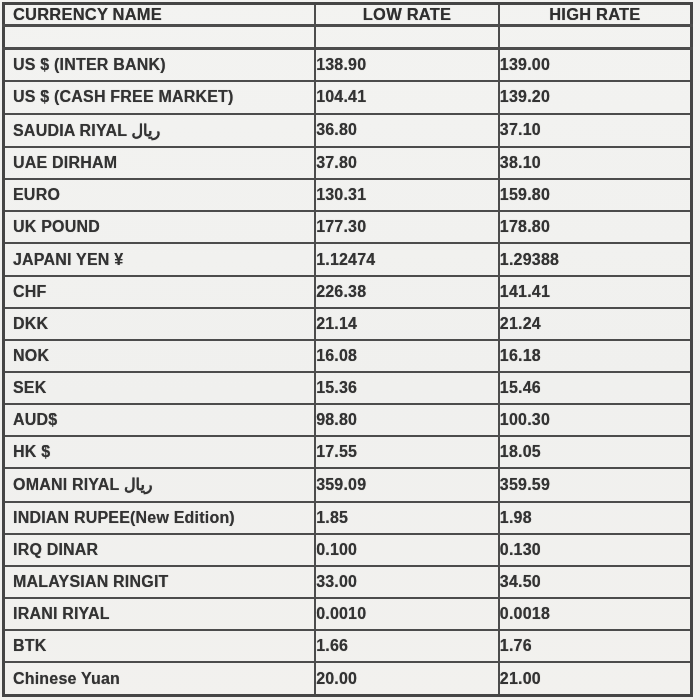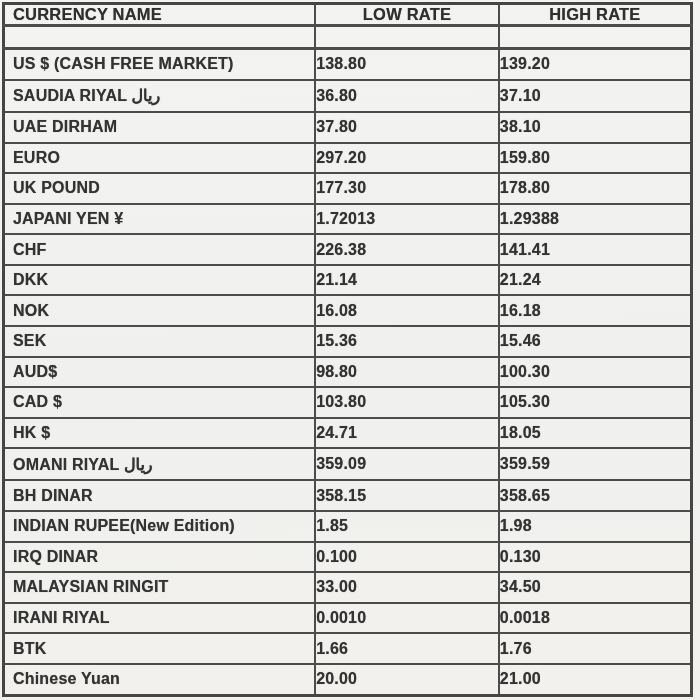--- a/index.html
+++ b/index.html
@@ -69,54 +69,59 @@
         <th class="rate-col">LOW RATE</th>
         <th class="rate-col">HIGH RATE</th>
       </tr>
       <tr class="empty-row">
         <td></td>
         <td></td>
         <td></td>
       </tr>
     </thead>
     <tbody id="rate-rows">
+  <tr class="data-row">
+    <td class="name-cell">US $ (INTER BANK)</td>
+    <td class="rate-cell">138.90</td>
+    <td class="rate-cell">139.00</td>
+  </tr>
 
   <tr class="data-row">
     <td class="name-cell">US $ (CASH FREE MARKET)</td>
-    <td class="rate-cell">138.80</td>
+    <td class="rate-cell">104.41</td>
     <td class="rate-cell">139.20</td>
   </tr>
 
   <tr class="data-row">
     <td class="name-cell">SAUDIA RIYAL ريال</td>
     <td class="rate-cell">36.80</td>
     <td class="rate-cell">37.10</td>
   </tr>
 
   <tr class="data-row">
     <td class="name-cell">UAE DIRHAM</td>
     <td class="rate-cell">37.80</td>
     <td class="rate-cell">38.10</td>
   </tr>
 
   <tr class="data-row">
     <td class="name-cell">EURO</td>
-    <td class="rate-cell">297.20</td>
+    <td class="rate-cell">130.31</td>
     <td class="rate-cell">159.80</td>
   </tr>
 
   <tr class="data-row">
     <td class="name-cell">UK POUND</td>
     <td class="rate-cell">177.30</td>
     <td class="rate-cell">178.80</td>
   </tr>
 
   <tr class="data-row">
     <td class="name-cell">JAPANI YEN ¥</td>
-    <td class="rate-cell">1.72013</td>
+    <td class="rate-cell">1.12474</td>
     <td class="rate-cell">1.29388</td>
   </tr>
 
   <tr class="data-row">
     <td class="name-cell">CHF</td>
     <td class="rate-cell">226.38</td>
     <td class="rate-cell">141.41</td>
   </tr>
 
   <tr class="data-row">
@@ -136,45 +141,35 @@
     <td class="rate-cell">15.36</td>
     <td class="rate-cell">15.46</td>
   </tr>
 
   <tr class="data-row">
     <td class="name-cell">AUD$</td>
     <td class="rate-cell">98.80</td>
     <td class="rate-cell">100.30</td>
   </tr>
 
-  <tr class="data-row">
-    <td class="name-cell">CAD $</td>
-    <td class="rate-cell">103.80</td>
-    <td class="rate-cell">105.30</td>
-  </tr>
 
 
   <tr class="data-row">
     <td class="name-cell">HK $</td>
-    <td class="rate-cell">24.71</td>
+    <td class="rate-cell">17.55</td>
     <td class="rate-cell">18.05</td>
   </tr>
 
 
   <tr class="data-row">
     <td class="name-cell">OMANI RIYAL ريال</td>
     <td class="rate-cell">359.09</td>
     <td class="rate-cell">359.59</td>
   </tr>
 
-  <tr class="data-row">
-    <td class="name-cell">BH DINAR</td>
-    <td class="rate-cell">358.15</td>
-    <td class="rate-cell">358.65</td>
-  </tr>
 
   <tr class="data-row">
     <td class="name-cell">INDIAN RUPEE(New Edition)</td>
     <td class="rate-cell">1.85</td>
     <td class="rate-cell">1.98</td>
   </tr>
 
   <tr class="data-row">
     <td class="name-cell">IRQ DINAR</td>
     <td class="rate-cell">0.100</td>

